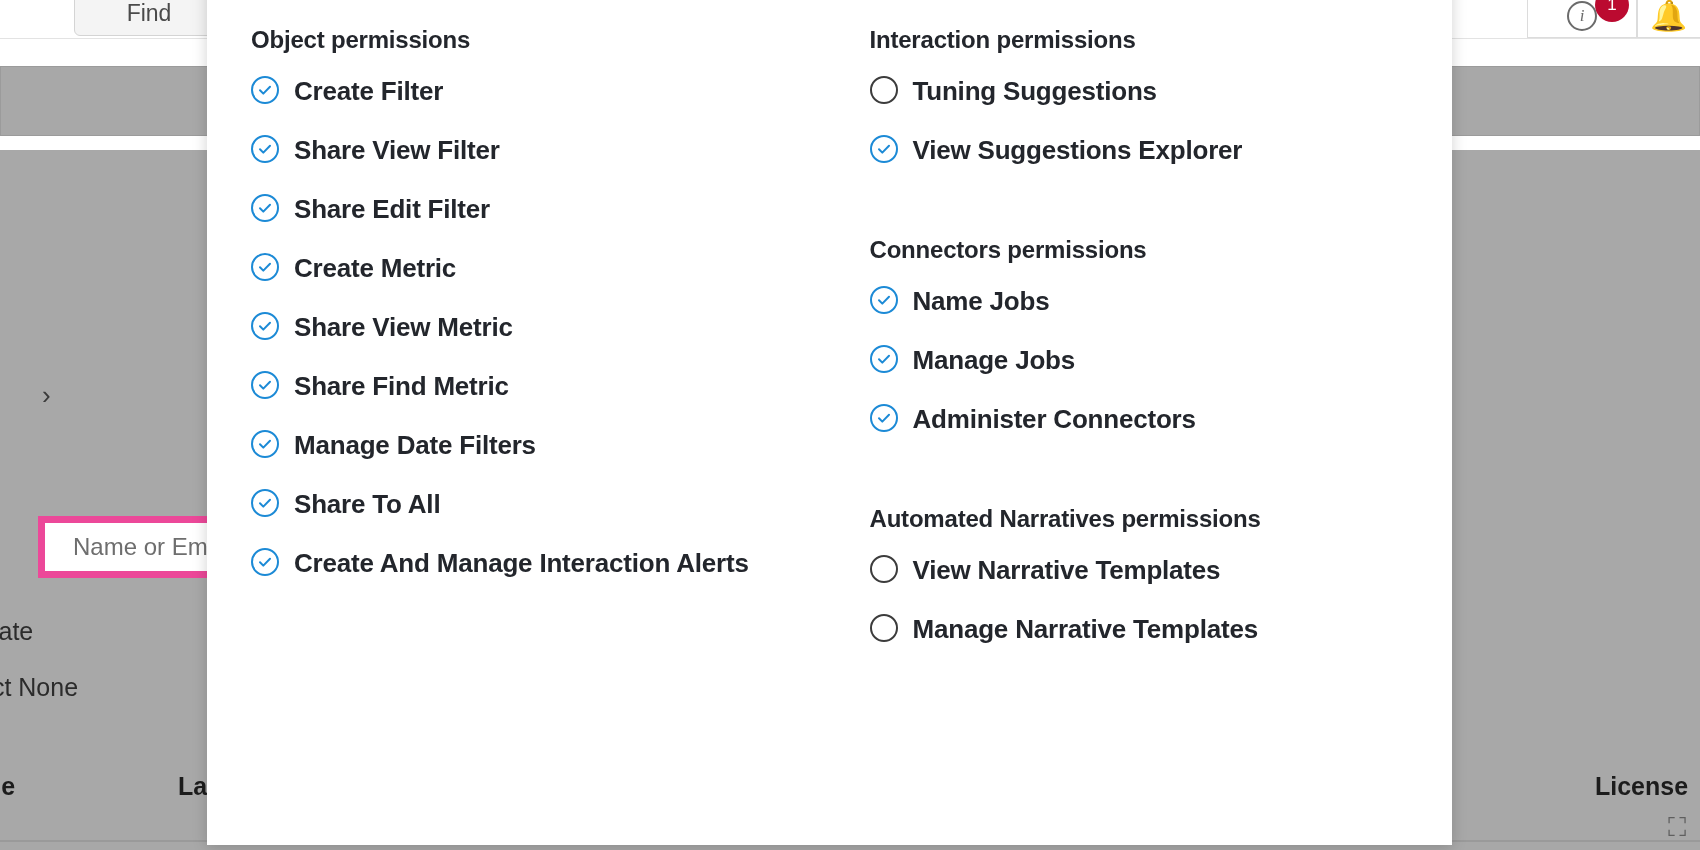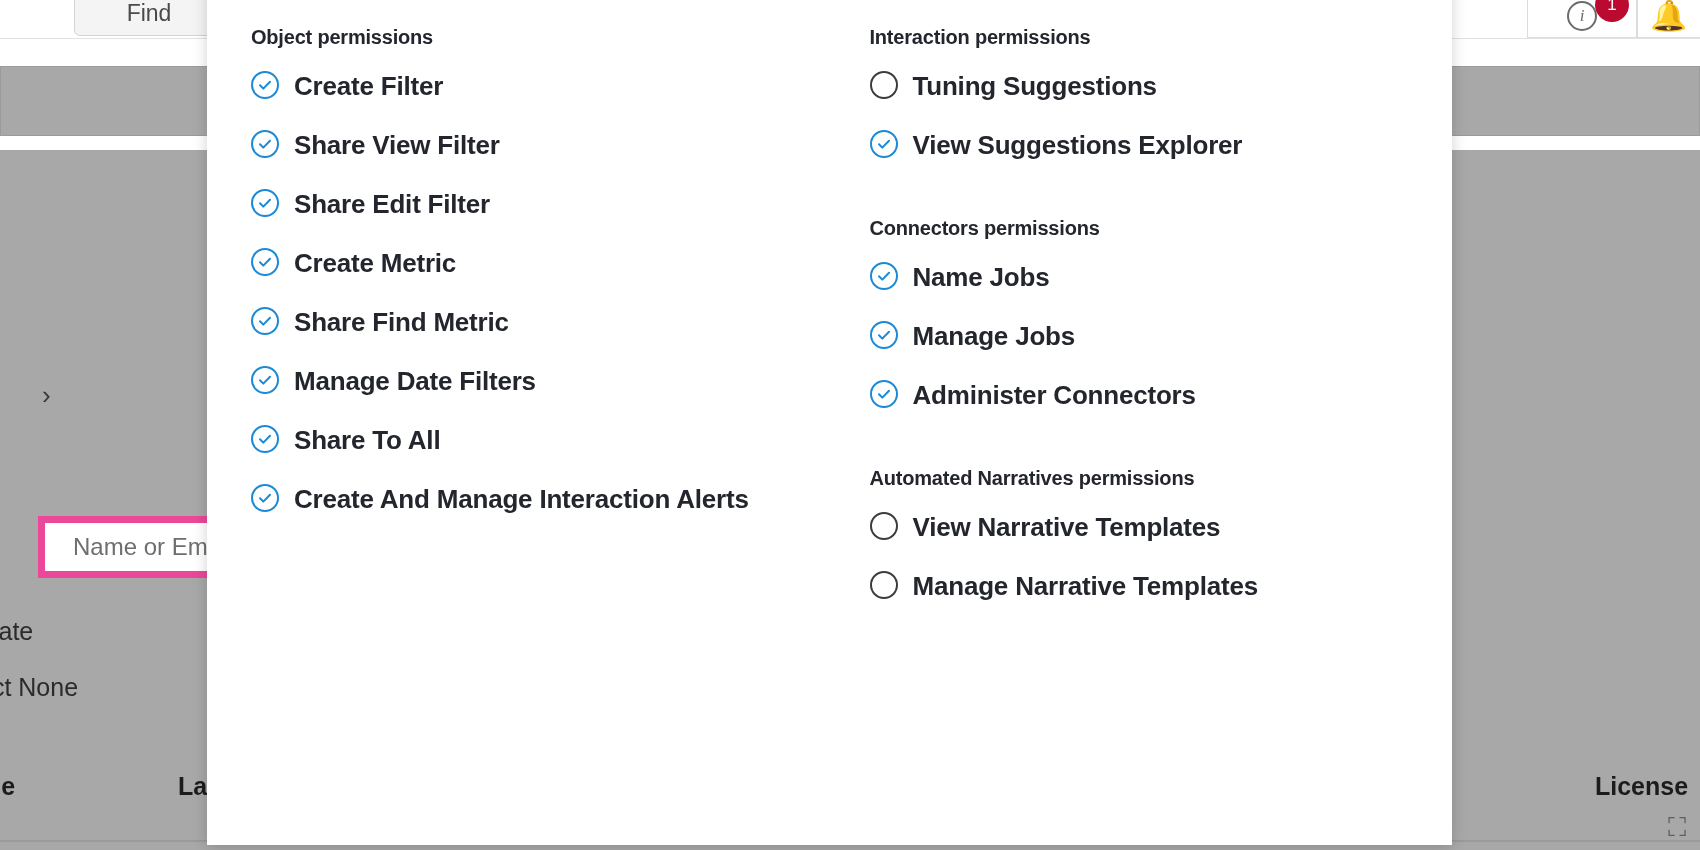--- a/index.html
+++ b/index.html
@@ -191,28 +191,28 @@
   }
   .col {
     width: 50%;
     box-sizing: border-box;
   }
   .col.right {
     padding-left: 40px;
   }
 
   .section-title {
-    font-size: 20px;
+    font-size: 24px;
     font-weight: bold;
     color: #23262c;
     margin: 0 0 22px 0;
     letter-spacing: -0.2px;
   }
   .section-title.spaced {
-    margin-top: 28px;
+    margin-top: 42px;
   }
 
   .perm-row {
     display: flex;
     align-items: flex-start;
     gap: 15px;
     height: 59px;
   }
   .perm-row .label {
     font-size: 26px;
@@ -320,20 +320,28 @@
 
         <div class="perm-row">
           <span class="cbox checked">
             <svg width="16" height="16" viewBox="0 0 16 16">
                 <path d="M3 8.3 L6.3 11.6 L13 4.8" fill="none" stroke="#1c8ad6" stroke-width="2" stroke-linecap="round" stroke-linejoin="round"></path>
               </svg>
           </span>
           <span class="label">Create Metric</span>
         </div>
 
+        <div class="perm-row">
+          <span class="cbox checked">
+            <svg width="16" height="16" viewBox="0 0 16 16">
+                <path d="M3 8.3 L6.3 11.6 L13 4.8" fill="none" stroke="#1c8ad6" stroke-width="2" stroke-linecap="round" stroke-linejoin="round"></path>
+              </svg>
+          </span>
+          <span class="label">Share View Metric</span>
+        </div>
 
         <div class="perm-row">
           <span class="cbox checked">
             <svg width="16" height="16" viewBox="0 0 16 16">
                 <path d="M3 8.3 L6.3 11.6 L13 4.8" fill="none" stroke="#1c8ad6" stroke-width="2" stroke-linecap="round" stroke-linejoin="round"></path>
               </svg>
           </span>
           <span class="label">Share Find Metric</span>
         </div>
 

